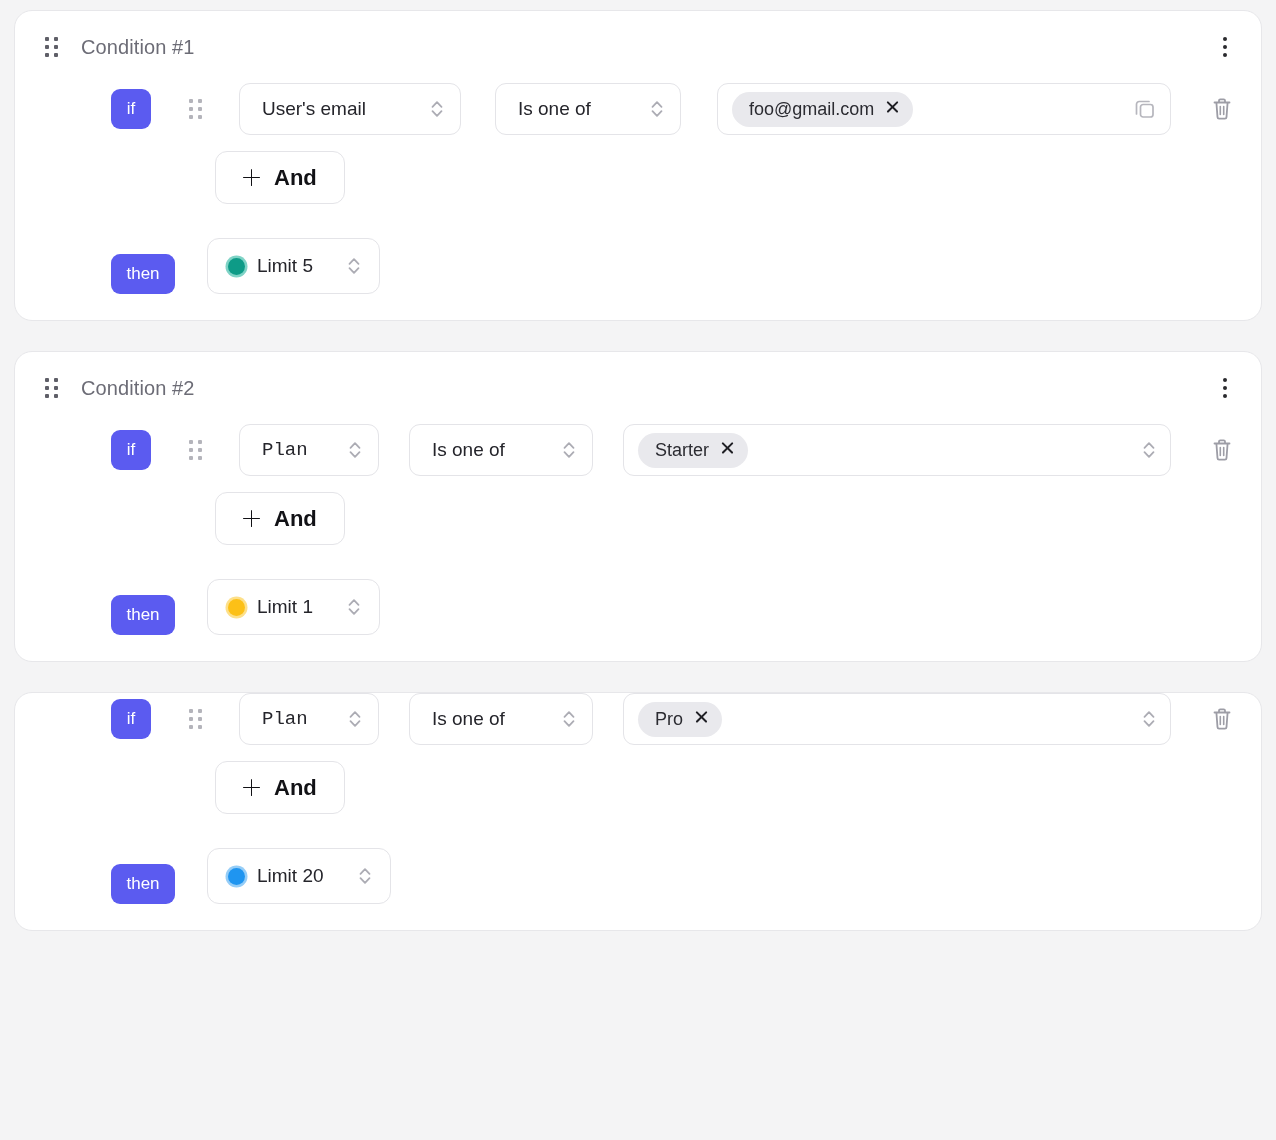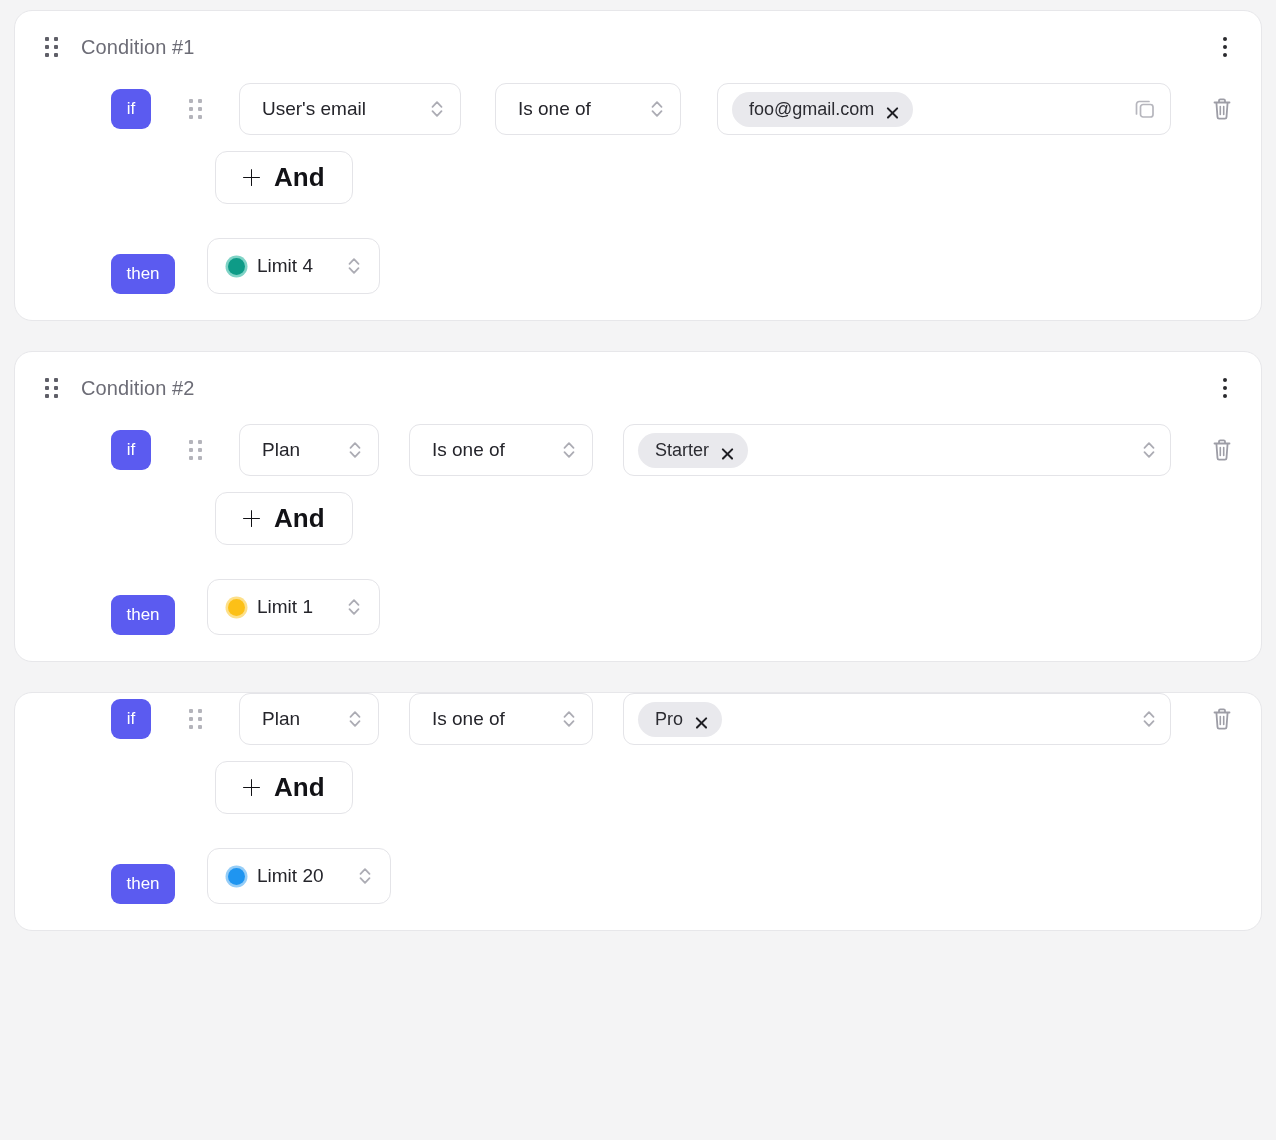--- a/index.html
+++ b/index.html
@@ -128,21 +128,21 @@
     cursor: pointer;
     font-size: 19px;
     color: #25252b;
     gap: 10px;
     flex: 0 0 auto;
   }
   .ctl .ctl-label { white-space: nowrap; }
   .ctl .spacer { flex: 1; min-width: 8px; }
 
   .ctl.field-attr  { width: 222px; }
-  .ctl.field-attr.narrow { width: 140px; }
+  .ctl.field-attr.narrow { width: 140px; font-family: Liberation Mono, monospace; }
   .ctl.field-op    { width: 186px; }
   .ctl.field-op.wide { width: 184px; }
 
   .ctl.value-box {
     flex: 1 1 auto;
     padding-left: 14px;
     padding-right: 12px;
     cursor: text;
     min-width: 0;
   }
@@ -150,21 +150,21 @@
   .ctl.limit-box {
     height: 56px;
     border-radius: 12px;
     padding: 0 16px 0 20px;
     gap: 12px;
   }
 
   
   .chip {
     display: inline-flex;
-    align-items: flex-end;
+    align-items: flex-start;
     gap: 11px;
     background: #e9e9ed;
     border-radius: 999px;
     padding: 7px 13px 7px 17px;
     font-size: 18px;
     color: #2b2b31;
     white-space: nowrap;
   }
   .chip-x {
     width: 15px; height: 15px;
@@ -213,21 +213,21 @@
   .and-btn {
     display: inline-flex;
     align-items: center;
     justify-content: center;
     gap: 14px;
     background: #ffffff;
     border: 1px solid #e4e4e8;
     border-radius: 12px;
     height: 53px;
     padding: 0 27px;
-    font-size: 26px;
+    font-size: 22px;
     font-weight: 700;
     color: #121216;
     cursor: pointer;
   }
   .plus {
     position: relative;
     width: 17px; height: 17px;
     flex: 0 0 auto;
   }
   .plus::before, .plus::after {
@@ -339,21 +339,21 @@
           <span class="plus"></span>
           <span>And</span>
         </button>
       </div>
 
       <div class="then-row">
         <span class="badge then">then</span>
         <span class="then-gap"></span>
         <div class="ctl limit-box">
           <span class="dot" style="background:#0e9b87;box-shadow:0 0 0 2.5px #7fd3c6"></span>
-          <span class="ctl-label">Limit 4</span>
+          <span class="ctl-label">Limit 5</span>
           <span class="spacer"></span>
           <span class="icn updown">
             <svg viewBox="0 0 18 22" width="18" height="22">
                 <path d="M4.5 8.8 L9 4.2 L13.5 8.8" fill="none" stroke="#acacb4" stroke-width="1.8" stroke-linecap="round" stroke-linejoin="round"></path>
                 <path d="M4.5 13.2 L9 17.8 L13.5 13.2" fill="none" stroke="#acacb4" stroke-width="1.8" stroke-linecap="round" stroke-linejoin="round"></path>
               </svg>
           </span>
         </div>
       </div>
     </div>

